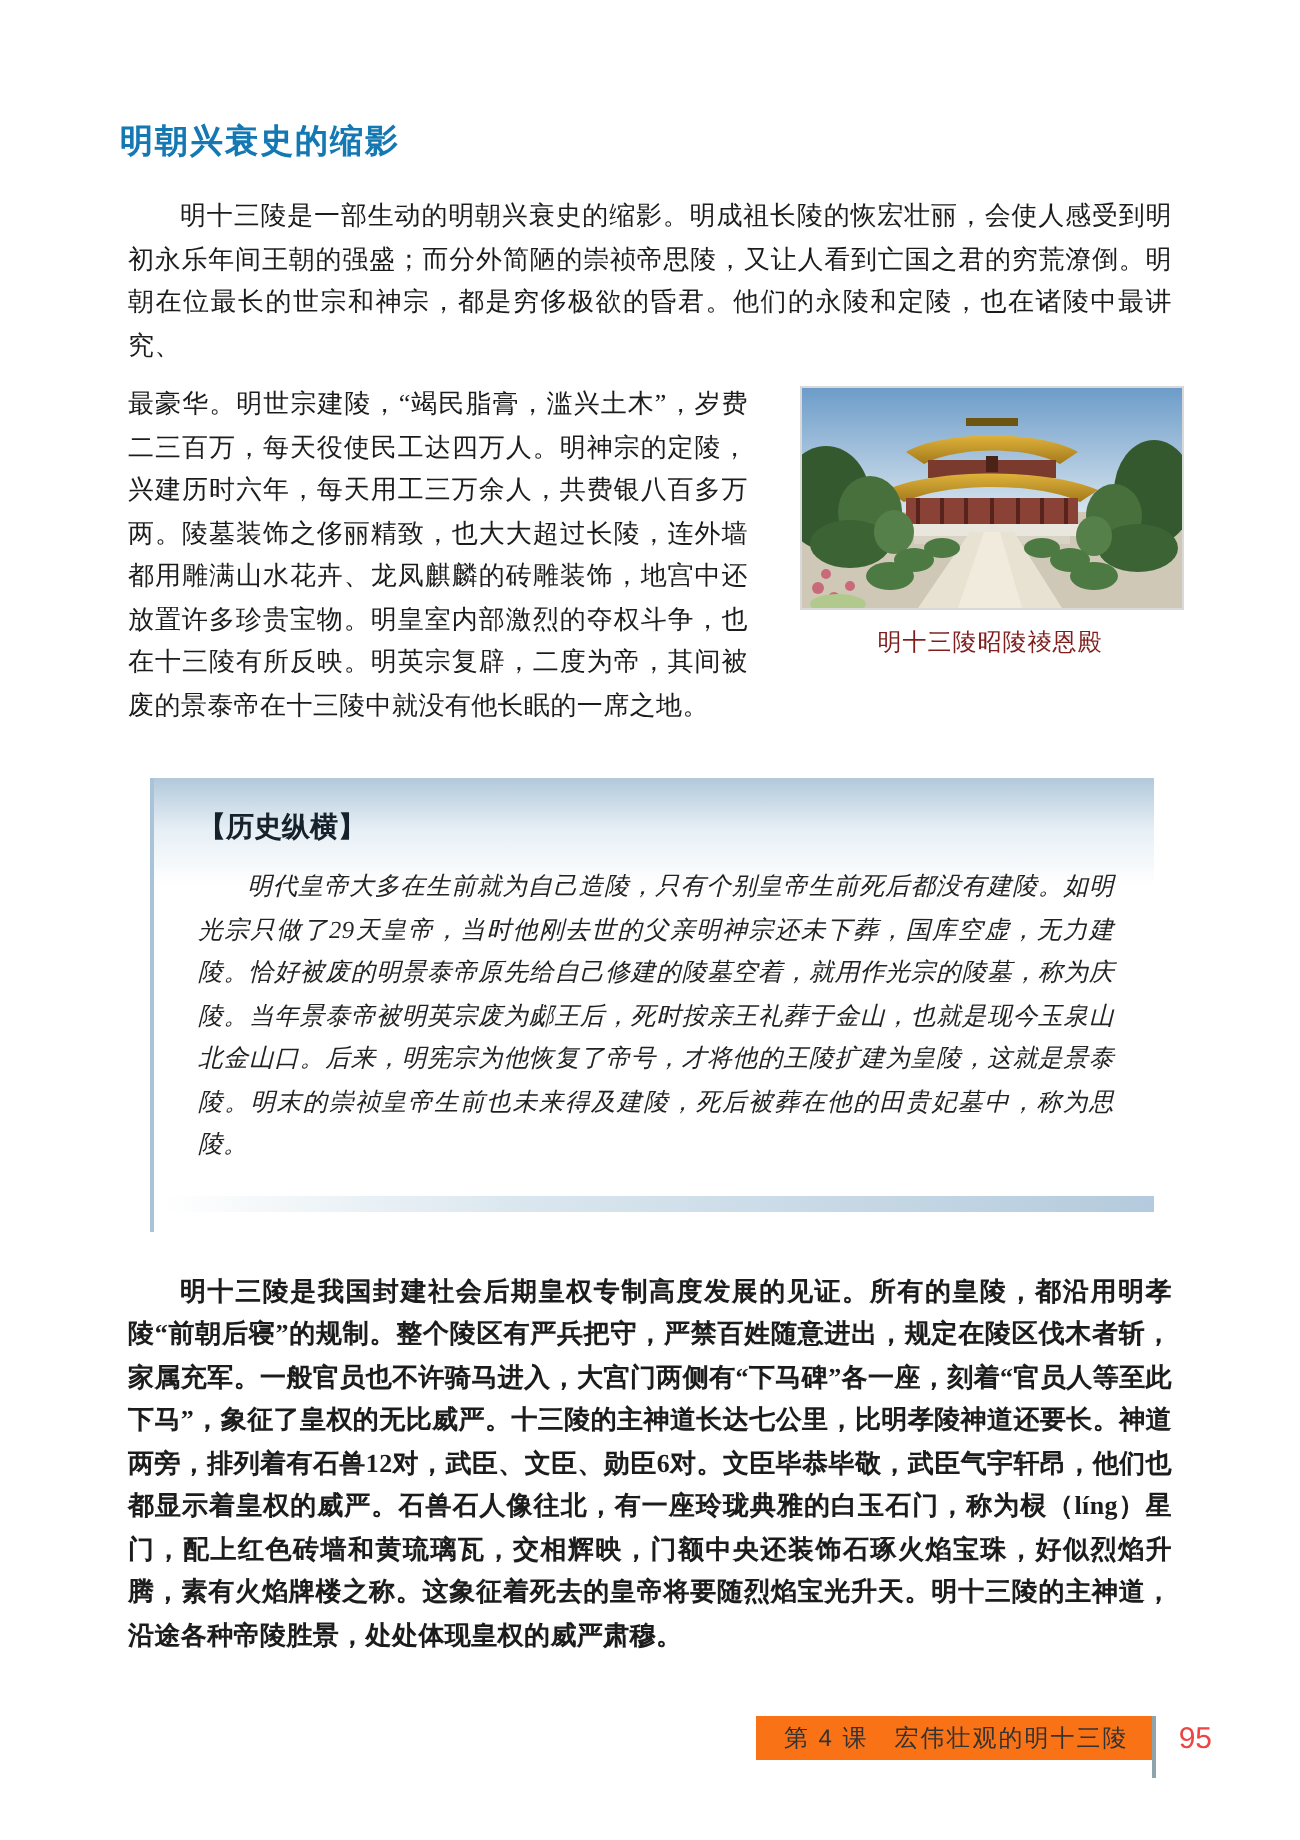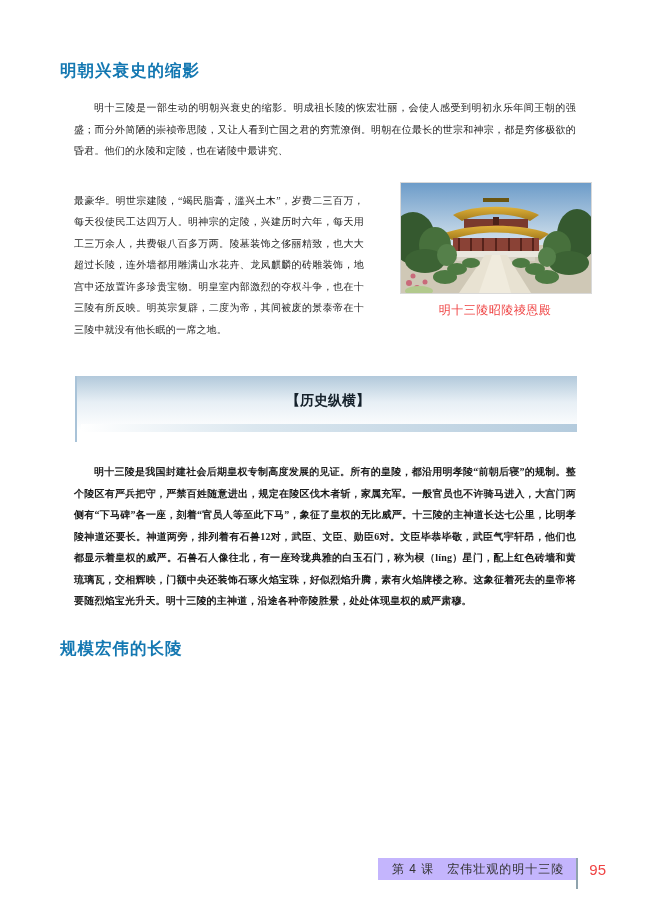--- a/index.html
+++ b/index.html
@@ -12,61 +12,61 @@
   .content { position:absolute; left:60px; top:60px; width:530px; }
 
   .section-heading {
     font-family:Liberation Sans, sans-serif;
     font-size:16.5px; font-weight:bold; color:#1478b2;
     margin:0 0 15px 0; letter-spacing:1px;
   }
   .section-heading.second { margin-top:26px; }
 
   .body-text {
-    font-size:10px; line-height:21.5px; text-align:justify;
-    margin:14px; letter-spacing:0.2px;
+    font-size:13px; line-height:21.5px; text-align:justify;
+    margin:4px; letter-spacing:0.2px;
   }
   .indent { text-indent:2em; }
 
   .wrap-row { display:flex; gap:22px; margin-top:0; }
   .wrap-text { width:336px; }
 
   figure.photo-figure { width:190px; margin:6px 0 0 0; flex:0 0 auto; }
   .photo-frame { display:block; border:1px solid #d9d9d9; }
   figcaption {
-    font-size:12px; color:#ef4444; text-align:center; margin-top:8px;
+    font-size:12px; color:#7f1d1d; text-align:center; margin-top:8px;
     letter-spacing:0.5px;
   }
 
   .sidebox {
     margin:22px 0 0 15px; width:458px;
     border-left:2px solid #a9c3d8;
     background:linear-gradient(180deg,#b2c9db 0px,#e7eff5 26px,#ffffff 54px);
     padding:16px 20px 10px 22px;
   }
   .sidebox-title {
-    font-size:14px; font-weight:bold; color:#15212b; margin:0 0 10px 0;text-align:center;
+    font-size:14px; font-weight:bold; color:#15212b; margin:0 0 10px 0;
   }
   .sidebox-body {
     font-size:12.3px; line-height:21.5px; text-align:justify; margin:0;
     font-style:italic; color:#222; letter-spacing:0.2px;
   }
   .sidebox-bottom-bar {
     height:8px; margin:14px -20px 0 -18px;
     background:linear-gradient(90deg,#ffffff 0%,#dbe7ef 35%,#b4cbdd 100%);
   }
 
   .para-gap { margin-top:19px;font-weight:bold; }
 
   .footer {
     position:absolute; top:858px; right:44px;
     display:flex; align-items:flex-start;
   }
   .footer-bar {
-    background:#c4b5fd; color:#333;
+    background:#f97316; color:#333;
     font-family:"Liberation Sans","DejaVu Sans",sans-serif;
     font-size:12px; letter-spacing:1px;
     padding:4px 12px 4px 14px; height:14px; line-height:14px;
   }
   .footer-divider { width:2px; height:31px; background:#8fa3ad; }
   .footer-page {
     font-family:"Liberation Sans","DejaVu Sans",sans-serif;
     font-size:15px; color:#ef4444; margin-left:11px; padding-top:3px;
   }
 </style>
@@ -146,26 +146,26 @@
         <g fill="#b2c98d">
           <ellipse cx="18" cy="108" rx="14" ry="5"></ellipse>
         </g>
       </svg>
       <figcaption>明十三陵昭陵祾恩殿</figcaption>
     </figure>
   </div>
 
   <div class="sidebox">
     <p class="sidebox-title">【历史纵横】</p>
+    <p class="sidebox-body indent">明代皇帝大多在生前就为自己造陵，只有个别皇帝生前死后都没有建陵。如明光宗只做了29天皇帝，当时他刚去世的父亲明神宗还未下葬，国库空虚，无力建陵。恰好被废的明景泰帝原先给自己修建的陵墓空着，就用作光宗的陵墓，称为庆陵。当年景泰帝被明英宗废为郕王后，死时按亲王礼葬于金山，也就是现今玉泉山北金山口。后来，明宪宗为他恢复了帝号，才将他的王陵扩建为皇陵，这就是景泰陵。明末的崇祯皇帝生前也未来得及建陵，死后被葬在他的田贵妃墓中，称为思陵。</p>
     <div class="sidebox-bottom-bar"></div>
   </div>
 
   <p class="body-text indent para-gap">明十三陵是我国封建社会后期皇权专制高度发展的见证。所有的皇陵，都沿用明孝陵“前朝后寝”的规制。整个陵区有严兵把守，严禁百姓随意进出，规定在陵区伐木者斩，家属充军。一般官员也不许骑马进入，大宫门两侧有“下马碑”各一座，刻着“官员人等至此下马”，象征了皇权的无比威严。十三陵的主神道长达七公里，比明孝陵神道还要长。神道两旁，排列着有石兽12对，武臣、文臣、勋臣6对。文臣毕恭毕敬，武臣气宇轩昂，他们也都显示着皇权的威严。石兽石人像往北，有一座玲珑典雅的白玉石门，称为棂（líng）星门，配上红色砖墙和黄琉璃瓦，交相辉映，门额中央还装饰石琢火焰宝珠，好似烈焰升腾，素有火焰牌楼之称。这象征着死去的皇帝将要随烈焰宝光升天。明十三陵的主神道，沿途各种帝陵胜景，处处体现皇权的威严肃穆。</p>
 
-  <h2 class="section-heading second">规模宏伟的长陵</h2>
 
 </div>
 
 <div class="footer">
   <div class="footer-bar">第 4 课　宏伟壮观的明十三陵</div>
   <div class="footer-divider"></div>
   <div class="footer-page">95</div>
 </div>
 
 </body></html>

